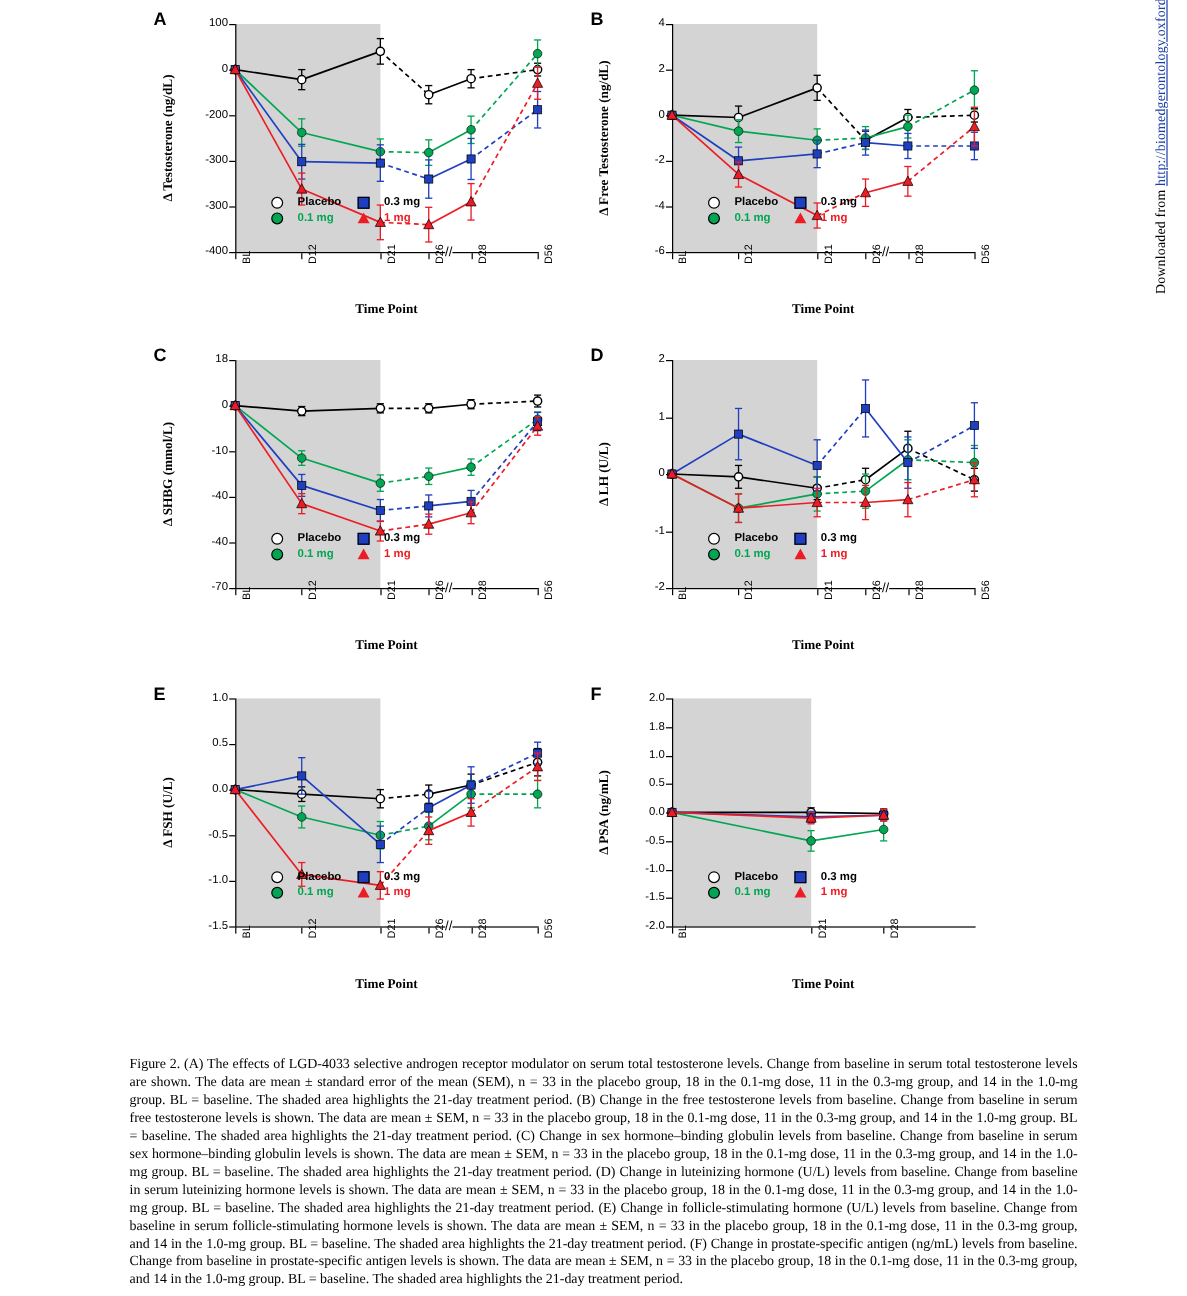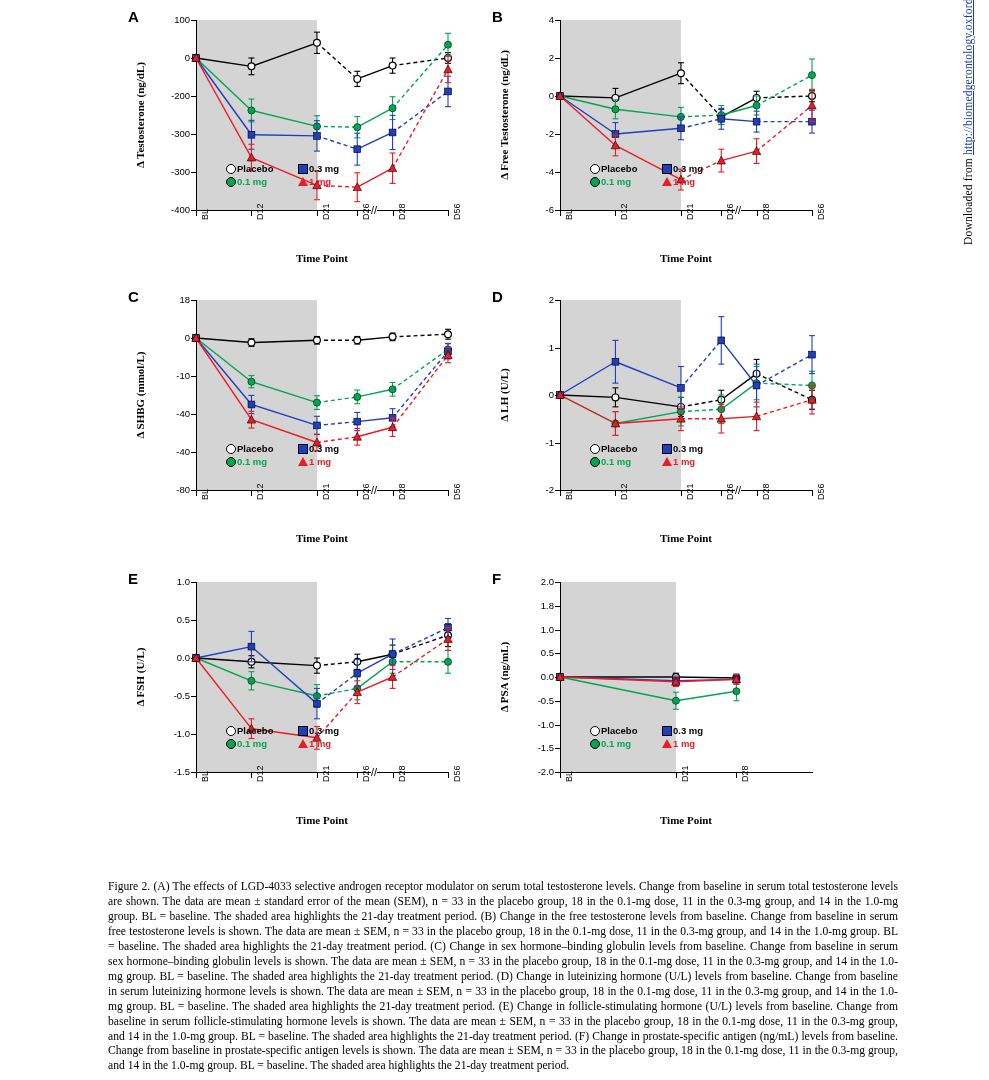--- a/index.html
+++ b/index.html
@@ -16,21 +16,21 @@
   .tickmark{position:absolute;background:#000;height:1px;}
   .xtickmark{position:absolute;background:#000;width:1px;}
   .xtick{position:absolute;font-family:"Liberation Sans",sans-serif;font-size:9px;white-space:nowrap;
          transform-origin:0 0;transform:rotate(-90deg);}
   .shade{position:absolute;background:#d4d4d4;}
   .brk{position:absolute;font-family:"Liberation Sans",sans-serif;font-size:11px;}
 
   .legend{position:absolute;font-family:"Liberation Sans",sans-serif;font-size:9.5px;font-weight:bold;}
   .legend-row{display:flex;align-items:center;height:13px;}
   .legend-item{display:flex;align-items:center;margin-right:10px;}
-  .legend-item span.lbl{margin-left:1px;}
+  .legend-item span.lbl{margin-left:12px;}
   .lmark{width:11px;height:11px;position:relative;display:inline-block;}
 
   svg{position:absolute;left:0;top:0;overflow:visible;}
 
   .sidetext{position:absolute;font-family:"Liberation Serif",serif;font-size:11.5px;
             transform-origin:0 0;transform:rotate(-90deg);white-space:nowrap;letter-spacing:0.2px;}
   .sidetext a{color:#1a3ea8;text-decoration:underline;}
 
   .caption{position:absolute;left:108px;top:880px;width:790px;font-size:11.6px;line-height:1.29;text-align:justify;}
   .caption .ind{text-indent:22px;}
@@ -390,21 +390,21 @@
               <span class="lbl" style="color: rgb(237, 28, 36);">1 mg</span>
             </div>
           </div>
         </div>
       </div>
       <div class="plot" style="left: 196px; top: 300px; width: 252px; height: 190px;">
         <div class="shade" style="left: 0px; top: 0px; width: 120.96px; height: 190px; background: rgb(212, 212, 212);"></div>
         <div class="axis-line" style="left: 0px; top: 0px; width: 1px; height: 191px;"></div>
         <div class="axis-line" style="left: 0px; top: 190px; width: 253px; height: 1px;"></div>
         <div class="tickmark" style="left: -5px; top: 190px; width: 5px;"></div>
-        <div class="ytick" style="left: -48px; top: 184px; width: 42px;">-80</div>
+        <div class="ytick" style="left: -48px; top: 184px; width: 42px;">-70</div>
         <div class="tickmark" style="left: -5px; top: 152px; width: 5px;"></div>
         <div class="ytick" style="left: -48px; top: 146px; width: 42px;">-40</div>
         <div class="tickmark" style="left: -5px; top: 114px; width: 5px;"></div>
         <div class="ytick" style="left: -48px; top: 108px; width: 42px;">-40</div>
         <div class="tickmark" style="left: -5px; top: 76px; width: 5px;"></div>
         <div class="ytick" style="left: -48px; top: 70px; width: 42px;">-10</div>
         <div class="tickmark" style="left: -5px; top: 38px; width: 5px;"></div>
         <div class="ytick" style="left: -48px; top: 32px; width: 42px;">0</div>
         <div class="tickmark" style="left: -5px; top: 0px; width: 5px;"></div>
         <div class="ytick" style="left: -48px; top: -6px; width: 42px;">18</div>

